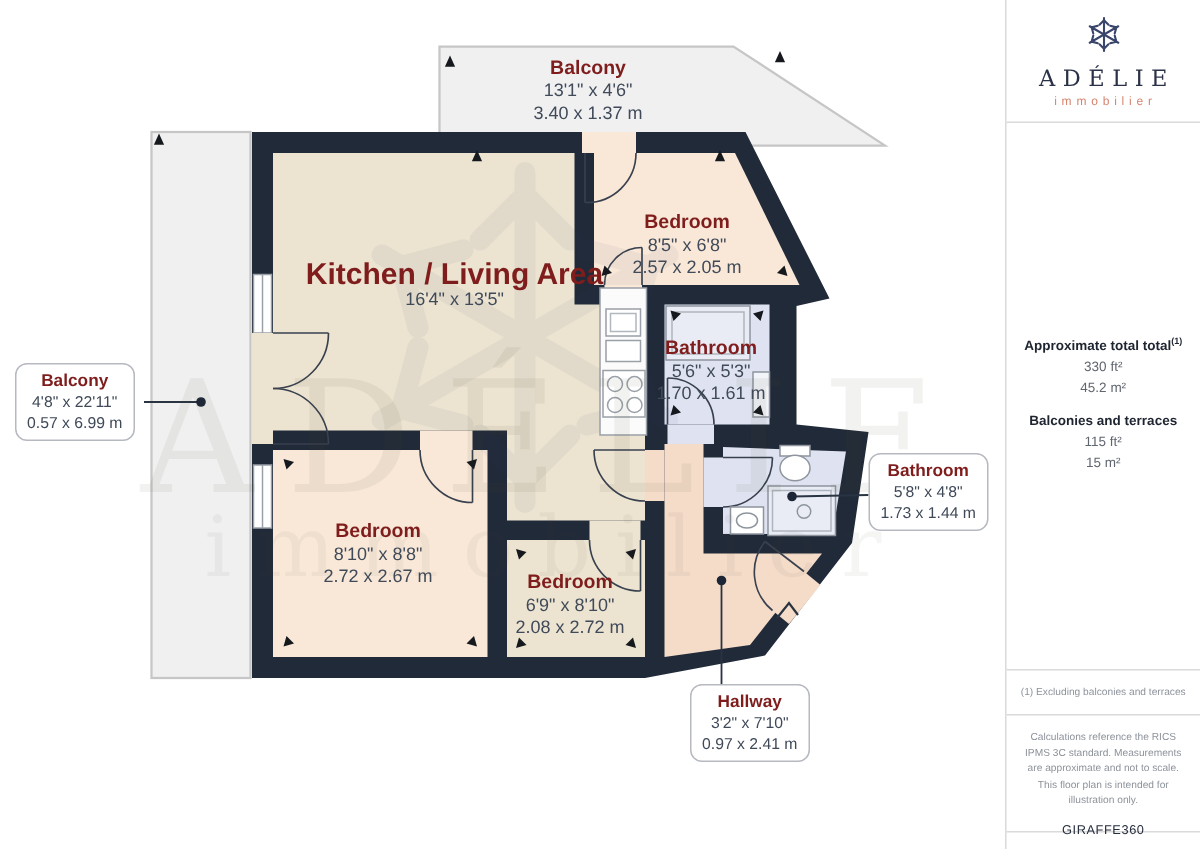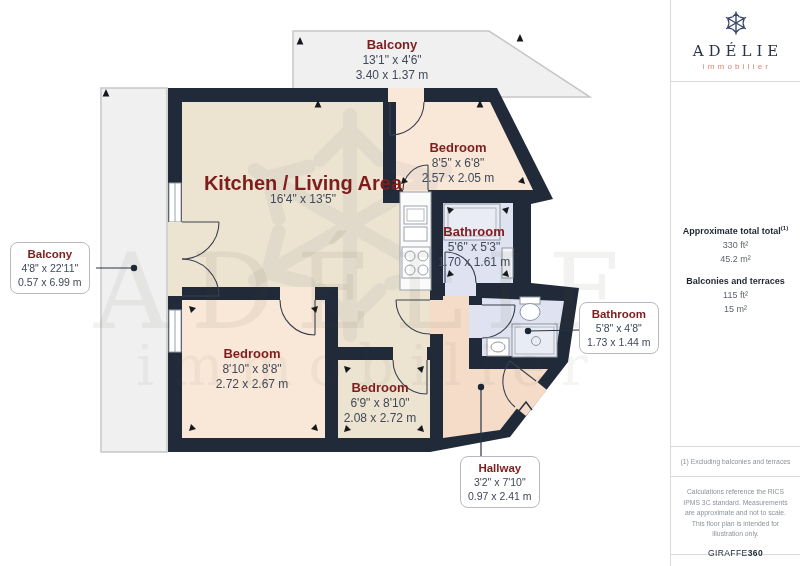--- a/index.html
+++ b/index.html
@@ -34,21 +34,21 @@
   .logo-sub{font-size:8px;letter-spacing:3.2px;padding-left:3px;color:#d6846e;margin-top:2px;}
   .sb-areas{height:365px;padding-top:140px;box-sizing:border-box;}
   .area-label{font-size:9px;font-weight:700;color:#1f2530;line-height:13px;}
   .area-label sup{font-size:6px;}
   .area-val{font-size:9px;color:#60666f;line-height:14px;}
   .area-gap{height:9px;}
   .sb-foot{height:30px;display:flex;align-items:center;justify-content:center;
            font-size:6.8px;color:#8d939b;}
   .sb-disc{height:78px;padding:10px 8px 0 8px;font-size:6.8px;line-height:1.55;color:#8d939b;}
   .sb-credit{margin-top:7px;font-size:8.5px;letter-spacing:0.4px;color:#262d3c;}
-  .sb-credit b{font-weight:700;}
+  .sb-credit b{font-weight:400;}
 </style>
 </head>
 <body>
 
 <div class="stage">
 
   <div class="plan">
     <svg width="670" height="566" viewBox="0 0 670 566">
       <defs>
         <g id="snowflake" stroke="#39456a" stroke-width="1.4" fill="none" stroke-linecap="round">

